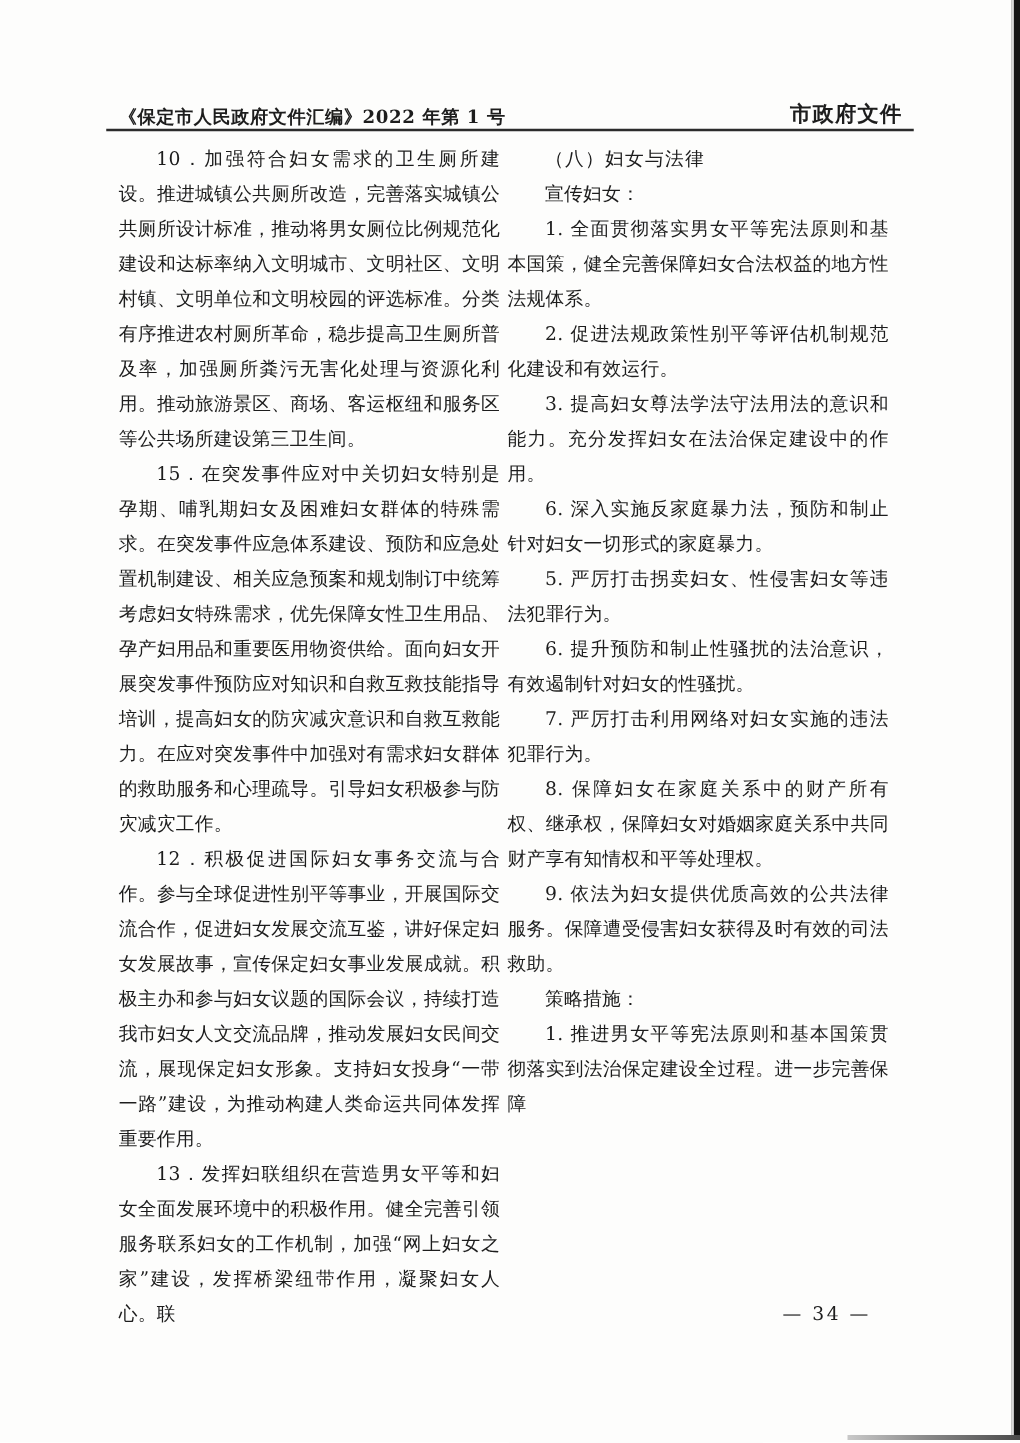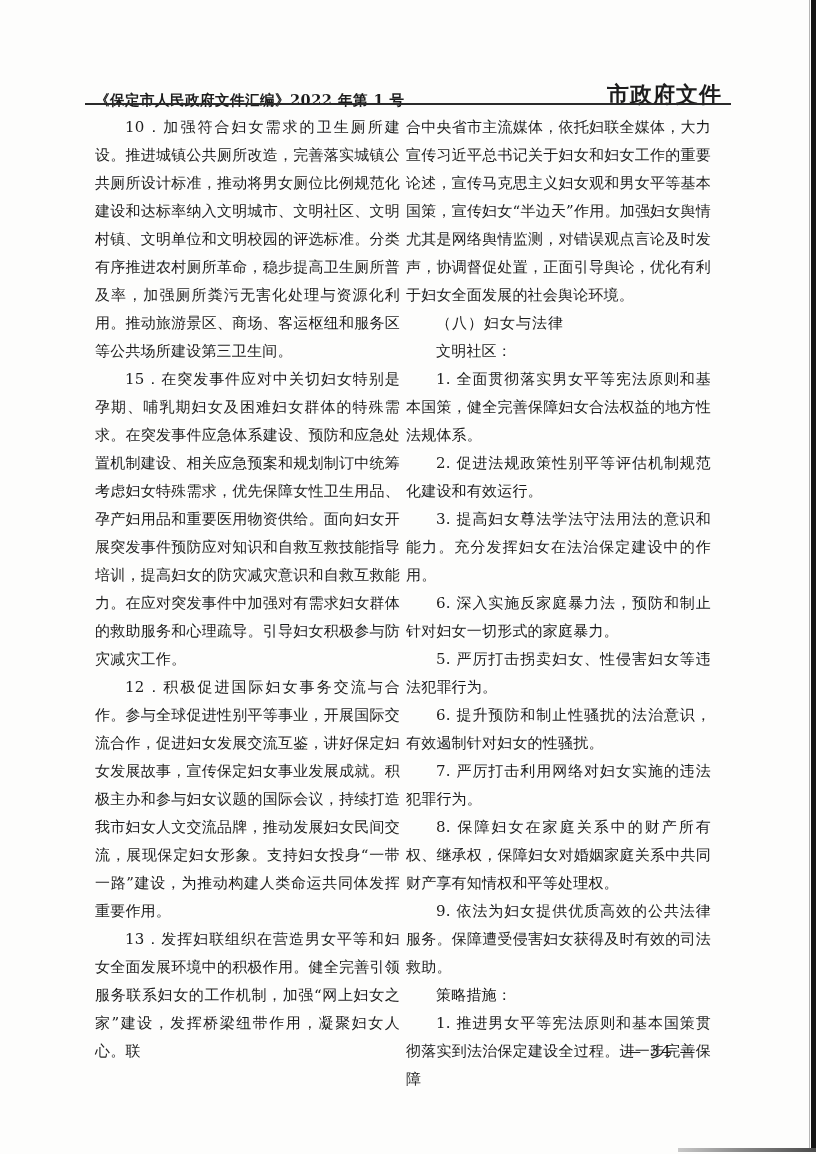--- a/index.html
+++ b/index.html
@@ -23,21 +23,21 @@
     align-items: flex-end;
   }
   .header-left {
     font-size: 14.5px;
     font-weight: 600;
     letter-spacing: 0.5px;
     white-space: nowrap;
   }
   .header-right {
     font-family: "DejaVu Sans", "Liberation Sans", sans-serif;
-    font-size: 22px;
+    font-size: 17px;
     font-weight: bold;
     letter-spacing: 1px;
     white-space: nowrap;
     text-align: right;
   }
   .header-rule {
     position: absolute;
     left: 85px;
     top: 103px;
     width: 646px;
@@ -114,23 +114,22 @@
   <div class="columns">
 
     <div class="col">
       <p class="para indent">10．加强符合妇女需求的卫生厕所建设。推进城镇公共厕所改造，完善落实城镇公共厕所设计标准，推动将男女厕位比例规范化建设和达标率纳入文明城市、文明社区、文明村镇、文明单位和文明校园的评选标准。分类有序推进农村厕所革命，稳步提高卫生厕所普及率，加强厕所粪污无害化处理与资源化利用。推动旅游景区、商场、客运枢纽和服务区等公共场所建设第三卫生间。</p>
       <p class="para indent">15．在突发事件应对中关切妇女特别是孕期、哺乳期妇女及困难妇女群体的特殊需求。在突发事件应急体系建设、预防和应急处置机制建设、相关应急预案和规划制订中统筹考虑妇女特殊需求，优先保障女性卫生用品、孕产妇用品和重要医用物资供给。面向妇女开展突发事件预防应对知识和自救互救技能指导培训，提高妇女的防灾减灾意识和自救互救能力。在应对突发事件中加强对有需求妇女群体的救助服务和心理疏导。引导妇女积极参与防灾减灾工作。</p>
       <p class="para indent">12．积极促进国际妇女事务交流与合作。参与全球促进性别平等事业，开展国际交流合作，促进妇女发展交流互鉴，讲好保定妇女发展故事，宣传保定妇女事业发展成就。积极主办和参与妇女议题的国际会议，持续打造我市妇女人文交流品牌，推动发展妇女民间交流，展现保定妇女形象。支持妇女投身“一带一路”建设，为推动构建人类命运共同体发挥重要作用。</p>
       <p class="para indent">13．发挥妇联组织在营造男女平等和妇女全面发展环境中的积极作用。健全完善引领服务联系妇女的工作机制，加强“网上妇女之家”建设，发挥桥梁纽带作用，凝聚妇女人心。联</p>
     </div>
 
     <div class="col">
-      <p class="para">合中央省市主流媒体，依托妇联全媒体，大力宣传习近平总书记关于妇女和妇女工作的重要论述，宣传马克思主义妇女观和男女平等基本国策，宣传妇女“半边天”作用。加强妇女舆情尤其是网络舆情监测，对错误观点言论及时发声，协调督促处置，正面引导舆论，优化有利于妇女全面发展的社会舆论环境。</p>
       <p class="para indent kai-heading">（八）妇女与法律</p>
-      <p class="para indent">文明社区：</p>
+      <p class="para indent">宣传妇女：</p>
       <p class="para indent">1. 全面贯彻落实男女平等宪法原则和基本国策，健全完善保障妇女合法权益的地方性法规体系。</p>
       <p class="para indent">2. 促进法规政策性别平等评估机制规范化建设和有效运行。</p>
       <p class="para indent">3. 提高妇女尊法学法守法用法的意识和能力。充分发挥妇女在法治保定建设中的作用。</p>
       <p class="para indent">6. 深入实施反家庭暴力法，预防和制止针对妇女一切形式的家庭暴力。</p>
       <p class="para indent">5. 严厉打击拐卖妇女、性侵害妇女等违法犯罪行为。</p>
       <p class="para indent">6. 提升预防和制止性骚扰的法治意识，有效遏制针对妇女的性骚扰。</p>
       <p class="para indent">7. 严厉打击利用网络对妇女实施的违法犯罪行为。</p>
       <p class="para indent">8. 保障妇女在家庭关系中的财产所有权、继承权，保障妇女对婚姻家庭关系中共同财产享有知情权和平等处理权。</p>
       <p class="para indent">9. 依法为妇女提供优质高效的公共法律服务。保障遭受侵害妇女获得及时有效的司法救助。</p>
       <p class="para indent">策略措施：</p>

